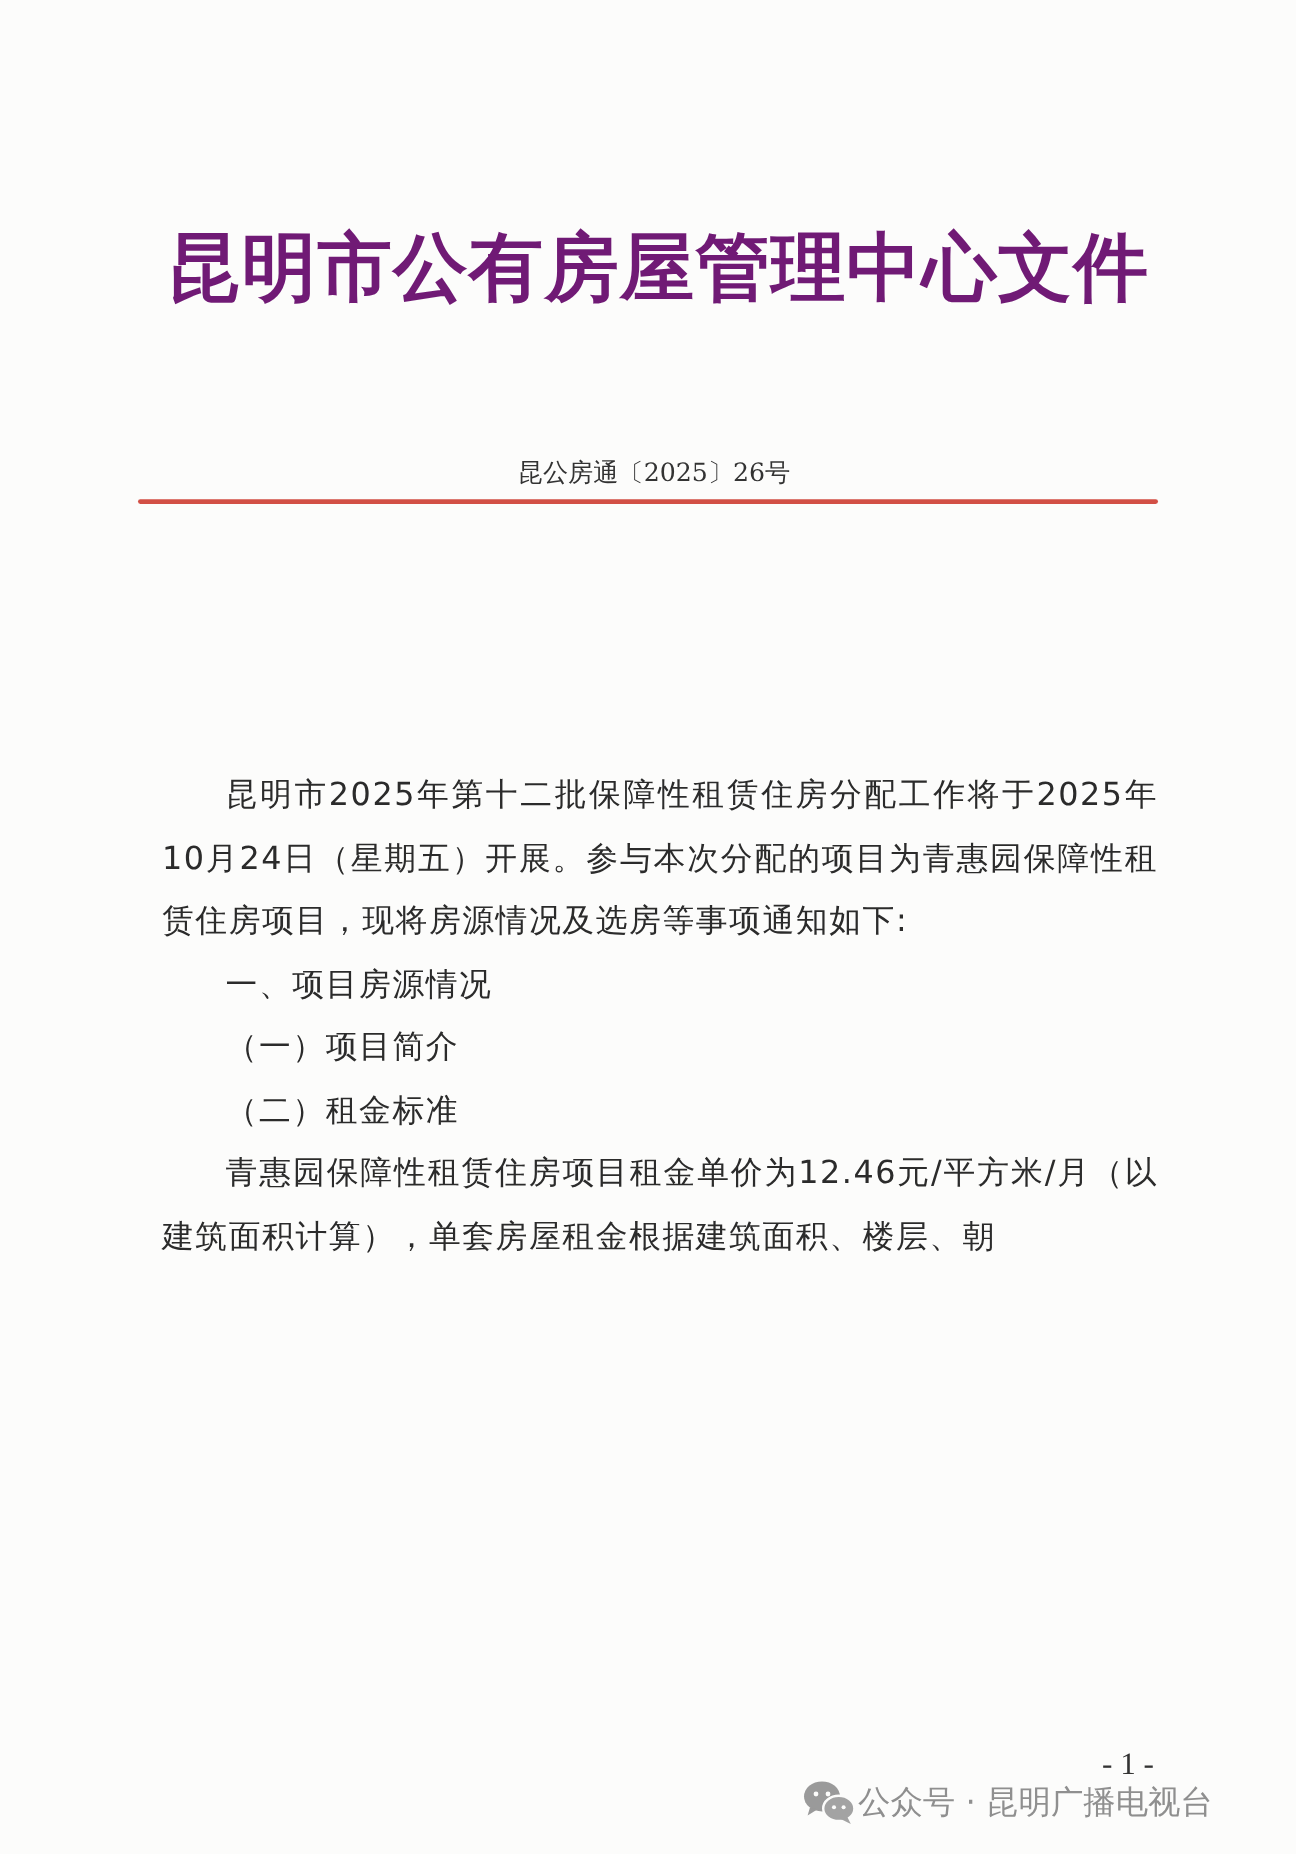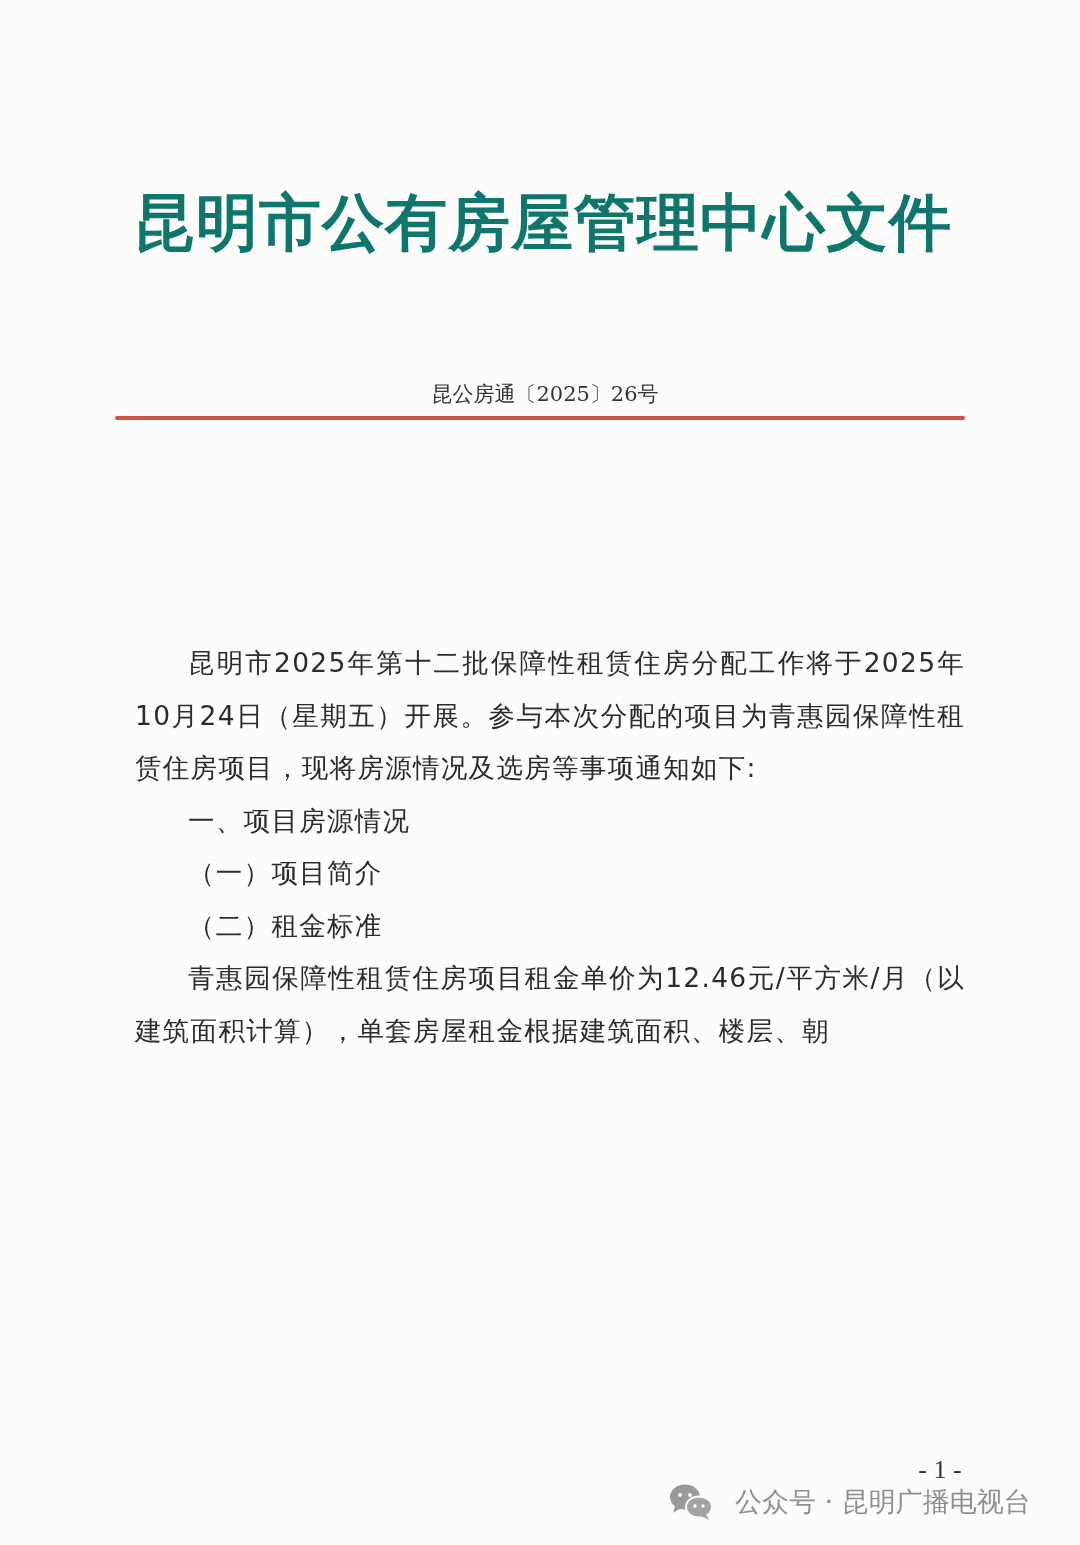--- a/index.html
+++ b/index.html
@@ -20,25 +20,25 @@
       left: 0; top: 0;
       width: 1080px;
       height: 1545px;
       background: #fcfcfb;
     }
     .doc-header {
       position: absolute;
       left: 133px;
       top: 183px;
       width: 830px;
-      text-align: left;
+      text-align: center;
       font-family: "DejaVu Serif", "Liberation Serif", serif;
       font-size: 62px;
       font-weight: bold;
-      color: #0f766e;
+      color: #701a75;
       letter-spacing: 1px;
       line-height: 80px;
       white-space: nowrap;
     }
     .doc-number {
       position: absolute;
       left: 110px;
       top: 376px;
       width: 870px;
       text-align: center;
@@ -96,21 +96,21 @@
       font-family: "Liberation Serif", serif;
       font-size: 26px;
       color: #333;
     }
     .watermark {
       position: absolute;
       left: 668px;
       top: 1482px;
       display: flex;
       align-items: center;
-      gap: 21px;
+      gap: 1px;
       font-family: "DejaVu Sans", "Liberation Sans", sans-serif;
       font-size: 27px;
       color: #8f8f8f;
       white-space: nowrap;
     }
     .wechat-icon { width: 46px; height: 40px; display: inline-block; }
   </style>
 </head>
 <body>
 

